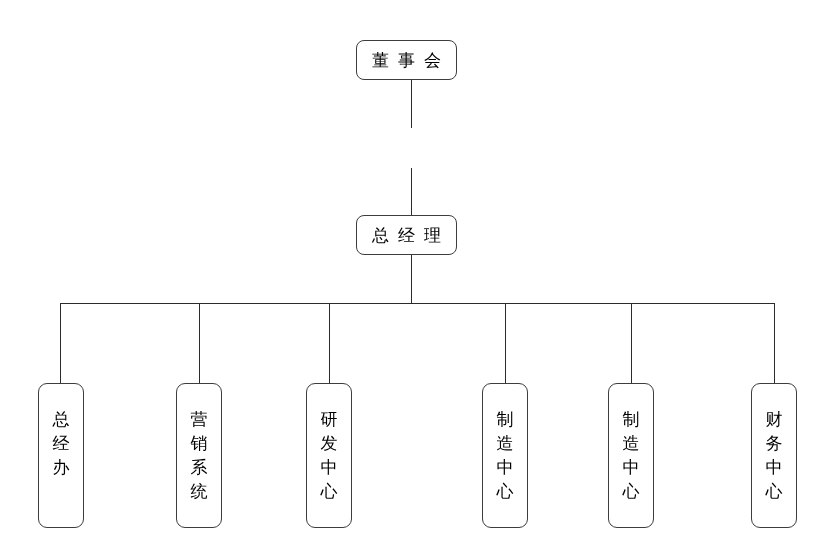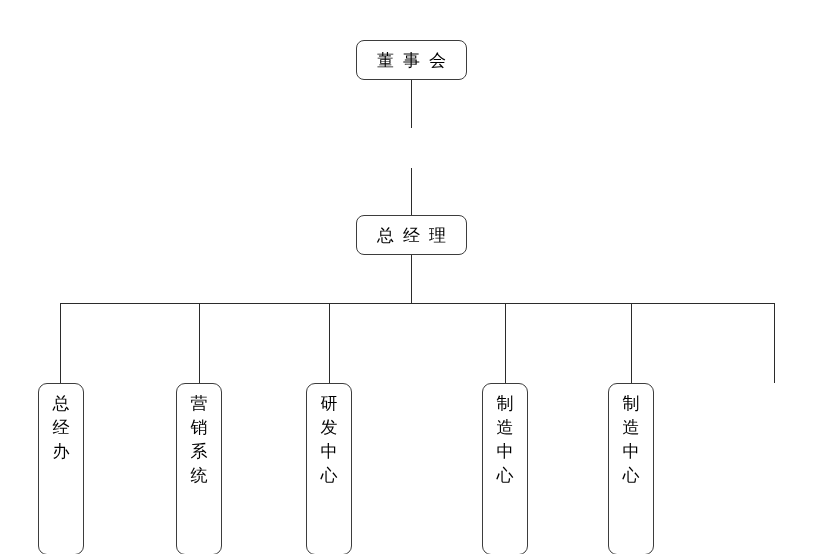--- a/index.html
+++ b/index.html
@@ -12,21 +12,21 @@
     width: 830px;
     height: 554px;
     background: #ffffff;
     font-family: "Liberation Serif", "DejaVu Serif", serif;
     color: #000000;
     overflow: hidden;
   }
   
   .hbox {
     position: absolute;
-    width: 111px;
+    width: 101px;
     height: 40px;
     box-sizing: border-box;
     border: 1.4px solid #3d3d3d;
     border-radius: 8px;
     background: #ffffff;
     display: flex;
     align-items: center;
     justify-content: center;
     font-size: 17px;
     letter-spacing: 9px;
@@ -36,26 +36,26 @@
   }
   .hbox.board    { left: 356px; top: 40px;  }
   .hbox.chairman { left: 356px; top: 128px; }
   .hbox.gm       { left: 356px; top: 215px; font-family: Liberation Mono, monospace; }
 
   
   .vbox {
     position: absolute;
     top: 383px;
     width: 46px;
-    height: 172px;
+    height: 145px;
     box-sizing: border-box;
     border: 1.4px solid #3d3d3d;
     border-radius: 9px;
     background: #ffffff;
-    padding-top: 8px;
+    padding-top: 24px;
     z-index: 2;
   }
   .vbox .vtext {
     width: 18px;
     margin: 0 auto;
     font-size: 17px;
     line-height: 24px;
     text-align: center;
     word-break: break-all;
   }
@@ -123,14 +123,17 @@
   </div>
 
   <div class="vbox d4">
     <div class="vtext">制造中心</div>
   </div>
 
   <div class="vbox d5">
     <div class="vtext">制造中心</div>
   </div>
 
+  <div class="vbox d6">
+    <div class="vtext">财务中心</div>
+  </div>
 
 </div>
 
 </body></html>

